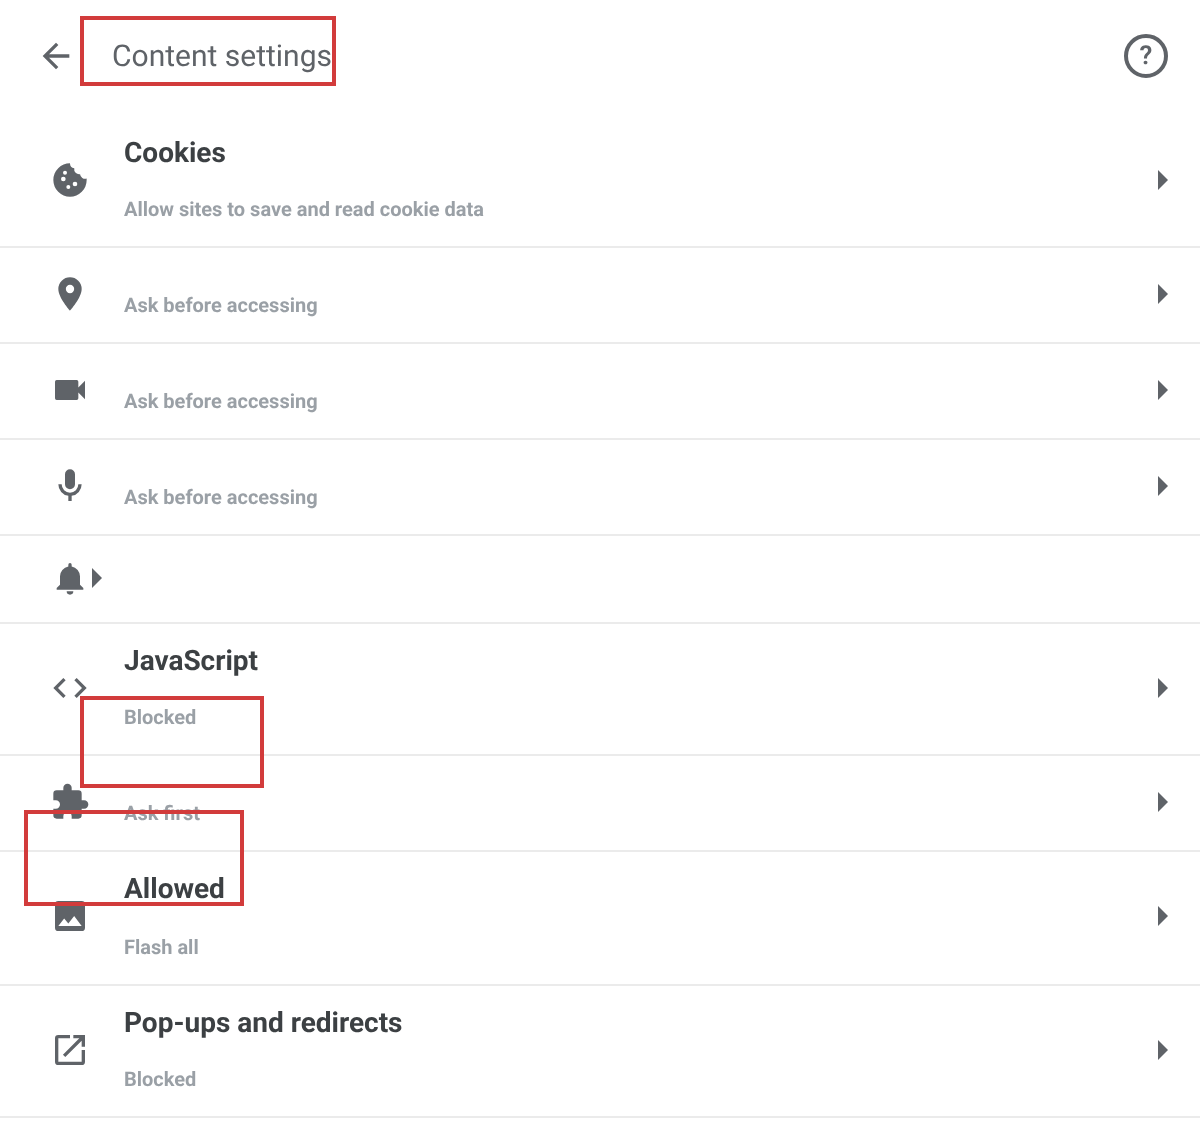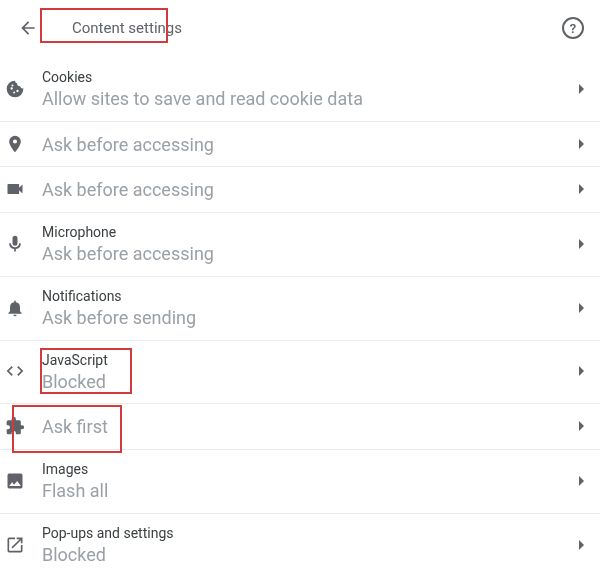--- a/index.html
+++ b/index.html
@@ -20,21 +20,21 @@
     .back-btn {
       width: 24px;
       height: 24px;
       display: flex;
       align-items: center;
       justify-content: center;
       color: #5f6368;
       cursor: pointer;
     }
     .header-title {
-      margin-left: 32px;
+      margin-left: 16px;
       font-size: 15px;
       color: #5f6368;
       text-align: center;
     }
     .spacer { flex: 1; }
     .help-btn {
       width: 22px;
       height: 22px;
       border: 2px solid #5f6368;
       border-radius: 50%;
@@ -42,24 +42,25 @@
       align-items: center;
       justify-content: center;
       color: #5f6368;
       font-size: 13px;
       font-weight: 600;
       cursor: pointer;
     }
     .row {
       display: flex;
       align-items: center;
-      padding: 10px 16px 11px 4px;
+      padding: 10px 16px 11px 24px;
       border-bottom: 1px solid #ebebeb;
       position: relative;
       cursor: pointer;
+      font-weight: bold;
     }
     .row-first { border-top: none; }
     .row-icon {
       width: 22px;
       height: 22px;
       color: #5f6368;
       display:flex;
       align-items:center;
       justify-content:center;
       flex-shrink:0;
@@ -67,23 +68,23 @@
     .row-body {
       margin-left: 16px;
       flex: 1;
     }
     .row-title {
       font-size: 14px;
       color: #3c4043;
       line-height: 1.3;
     }
     .row-sub {
-      font-size: 18px;
+      font-size: 10px;
       color: #9aa0a6;
-      margin-top: 2px;
+      margin-top: 14px;
       line-height: 1.2;
     }
     .chevron {
       width: 0; height: 0;
       border-top: 5px solid transparent;
       border-bottom: 5px solid transparent;
       border-left: 5px solid #5f6368;
     }
     
     .hl {
@@ -149,35 +150,30 @@
   <div class="chevron"></div>
 </div>
 
 <div class="row">
   <div class="row-icon">
     <svg viewBox="0 0 24 24">
         <path d="M12 14a3 3 0 0 0 3-3V5a3 3 0 1 0-6 0v6a3 3 0 0 0 3 3zm5-3a5 5 0 0 1-10 0H5a7 7 0 0 0 6 6.92V21h2v-3.08A7 7 0 0 0 19 11z"></path>
       </svg>
   </div>
   <div class="row-body">
-    <div class="row-title">Microphone</div>
     <div class="row-sub">Ask before accessing</div>
   </div>
   <div class="chevron"></div>
 </div>
 
 <div class="row">
   <div class="row-icon">
     <svg viewBox="0 0 24 24">
         <path d="M12 22a2 2 0 0 0 2-2h-4a2 2 0 0 0 2 2zm6-6V11a6 6 0 0 0-5-5.91V4a1 1 0 1 0-2 0v1.09A6 6 0 0 0 6 11v5l-2 2v1h16v-1z"></path>
       </svg>
-  </div>
-  <div class="row-body">
-    <div class="row-title">Notifications</div>
-    <div class="row-sub">Ask before sending</div>
   </div>
   <div class="chevron"></div>
 </div>
 
 <div class="row">
   <div class="row-icon">
     <svg viewBox="0 0 24 24">
         <path d="M9.4 16.6 4.8 12l4.6-4.6L8 6l-6 6 6 6zM14.6 16.6 19.2 12l-4.6-4.6L16 6l6 6-6 6z"></path>
       </svg>
   </div>
@@ -200,34 +196,34 @@
   <div class="chevron"></div>
 </div>
 
 <div class="row">
   <div class="row-icon">
     <svg viewBox="0 0 24 24">
         <path d="M21 19V5a2 2 0 0 0-2-2H5a2 2 0 0 0-2 2v14a2 2 0 0 0 2 2h14a2 2 0 0 0 2-2zM8.5 13.5l2.5 3 3.5-4.5 4.5 6H5z"></path>
       </svg>
   </div>
   <div class="row-body">
-    <div class="row-title">Images</div>
+    <div class="row-title">Allowed</div>
     <div class="row-sub">Flash all</div>
   </div>
   <div class="chevron"></div>
 </div>
 
 <div class="row">
   <div class="row-icon">
     <svg viewBox="0 0 24 24">
         <path d="M19 19H5V5h7V3H5a2 2 0 0 0-2 2v14a2 2 0 0 0 2 2h14a2 2 0 0 0 2-2v-7h-2zM14 3v2h3.59l-9.83 9.83 1.41 1.41L19 6.41V10h2V3z"></path>
       </svg>
   </div>
   <div class="row-body">
-    <div class="row-title">Pop-ups and settings</div>
+    <div class="row-title">Pop-ups and redirects</div>
     <div class="row-sub">Blocked</div>
   </div>
   <div class="chevron"></div>
 </div>
 
 <div class="hl hl-title"></div>
 <div class="hl hl-js"></div>
 <div class="hl hl-flash"></div>
 
 </body></html>

